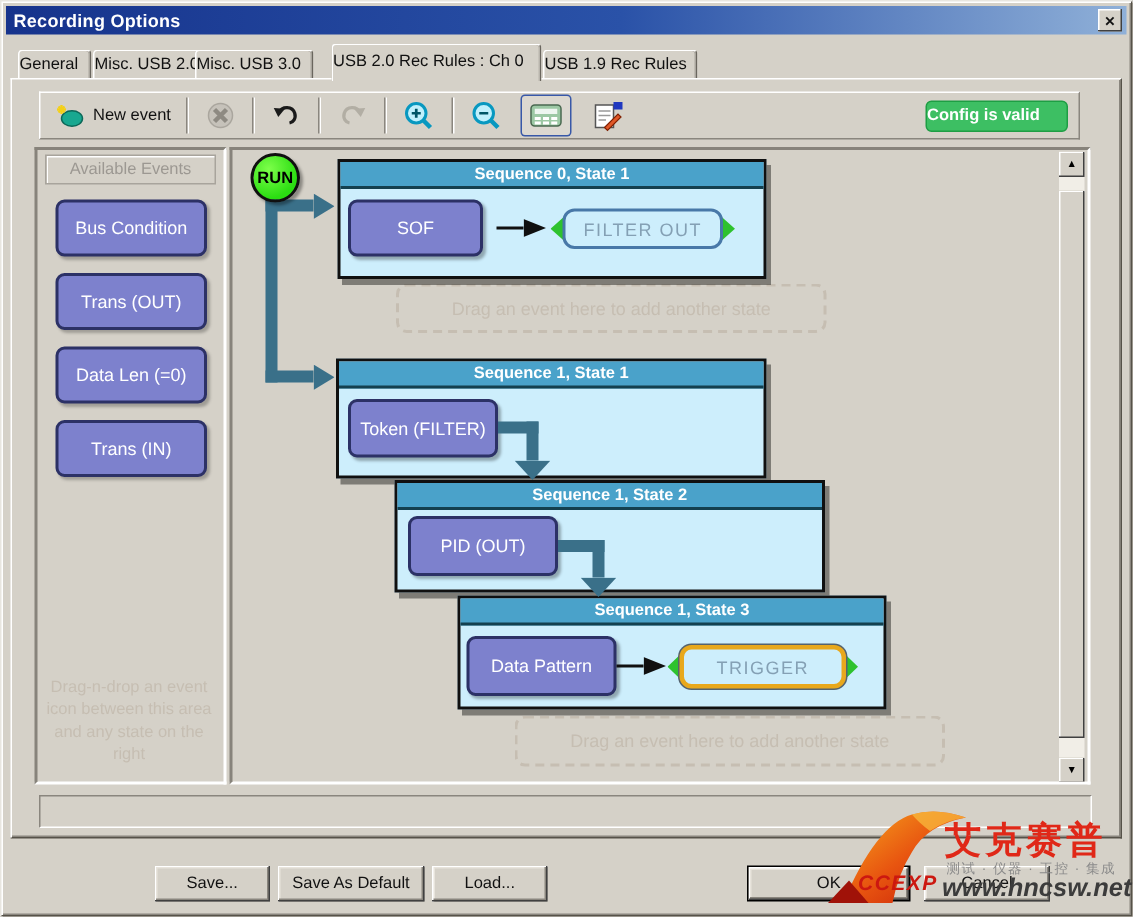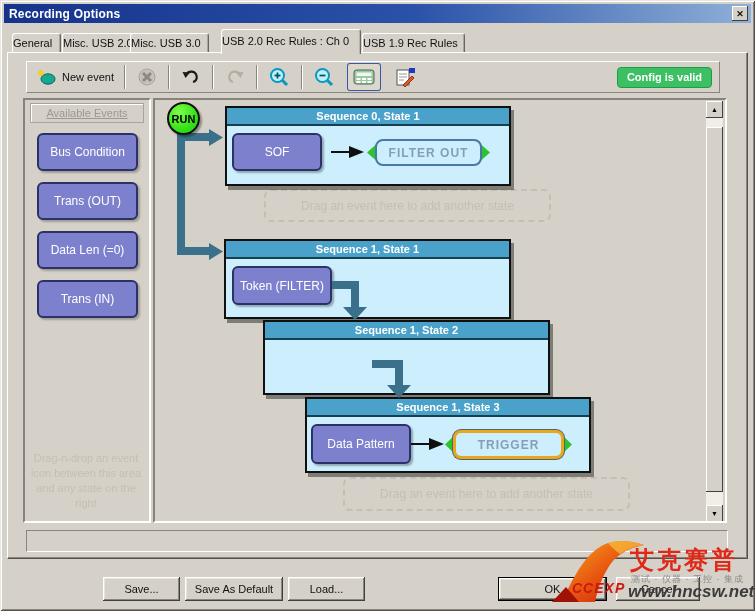--- a/index.html
+++ b/index.html
@@ -55,33 +55,33 @@
     height:26px; display:flex; align-items:center; justify-content:center;
     padding:0 4px; margin:0 2px; background:transparent;
   }
   .tbtn.pressed { box-shadow: 0 0 0 1px #3858a8; background:#dcd8d0; border-radius:2px; }
   .tbtn .lbl { font-size:11px; color:#111; margin-left:5px; }
   .tsep { width:2px; height:24px; margin:0 4px;
     border-left:1px solid #8a867e; border-right:1px solid #fff; }
   .status-badge {
     position:absolute; right:7px; top:5px; width:95px; height:21px;
     background:var(--config_green,#3dbf63); border:1px solid #1e9e44; border-radius:4px;
-    color:#fff; font-weight:bold; font-size:11px; text-align:center; line-height:19px;
+    color:#fff; font-weight:bold; font-size:11px; text-align:left; line-height:19px;
   }
   
   .sidebar {
     position:absolute; left:15px; top:45px; width:128px; height:425px;
     border-top:2px solid #87837b; border-left:2px solid #87837b;
     border-bottom:2px solid #fff; border-right:2px solid #fff;
     background:var(--dialog_bg,#d5d1c8);
   }
   .avail-header {
     position:absolute; left:5px; top:3px; width:114px; height:20px;
     border:1px solid #a8a49c; box-shadow: inset 1px 1px 0 #fff;
-    color:#9c9892; font-size:11px; text-align:center; line-height:18px;text-decoration:underline;
+    color:#9c9892; font-size:11px; text-align:center; line-height:18px;
   }
   .event-btn {
     position:absolute; left:12px; width:101px; height:38px;
     background:var(--event_purple,#7d81cd); border:2px solid var(--event_border,#2c3166);
     border-radius:6px; color:#fff; font-size:12px;
     display:flex; align-items:center; justify-content:center;
     box-shadow:2px 2px 2px rgba(0,0,0,0.25); cursor:default;
   }
   .sidebar-hint {
     position:absolute; left:2px; top:351px; width:118px;
@@ -126,21 +126,21 @@
     clip-path:polygon(0 0,100% 50%,0 100%); z-index:3; }
   .hex { position:absolute; z-index:3; }
   .hex .tip { position:absolute; top:2px; bottom:2px; width:13px;
     background:var(--tip_green,#2ec22e); }
   .hex .tip.l { left:0; clip-path:polygon(100% 0,0 50%,100% 100%); }
   .hex .tip.r { right:0; clip-path:polygon(0 0,100% 50%,0 100%); }
   .hex .bodyc {
     position:absolute; left:8px; right:8px; top:0; bottom:0;
     background:var(--seq_body,#cdeefc); border:2px solid var(--action_blue_border,#4878a8);
     border-radius:8px; color:var(--action_text,#84a0b4); font-size:12px; letter-spacing:1px;
-    display:flex; align-items:center; justify-content:center;font-weight:bold;
+    display:flex; align-items:center; justify-content:center;
   }
   .hex.gold .bodyc { border:3px solid var(--trigger_gold,#e8a81c); box-shadow:0 0 0 1px #55636e; }
   .placeholder {
     position:absolute; border:2px dashed var(--muted_gray,#c6beb2); border-radius:7px;
     color:var(--muted_gray,#c6beb2); font-size:12px;
     display:flex; align-items:center; justify-content:center; z-index:1;
   }
   
   .vscroll { position:absolute; right:2px; top:1px; width:17px; height:421px;
     background:#f1eee7; z-index:6; }
@@ -310,20 +310,21 @@
         <div class="seq-header">Sequence 1, State 1</div>
       </div>
       <div class="node-btn" style="left:77px; top:166px; width:100px; height:39px;">Token (FILTER)</div>
       <div class="teal" style="left:177px; top:181px; width:27px; height:8px; z-index:3;"></div>
       <div class="teal" style="left:196px; top:181px; width:8px; height:26px; z-index:3;"></div>
       <div class="tri-down" style="left:188px; top:207px; z-index:3;"></div>
 
       <div class="seq" style="left:108px; top:220px; width:287px; height:75px;">
         <div class="seq-header">Sequence 1, State 2</div>
       </div>
+      <div class="node-btn" style="left:117px; top:244px; width:100px; height:40px;">PID (OUT)</div>
       <div class="teal" style="left:217px; top:260px; width:31px; height:8px; z-index:3;"></div>
       <div class="teal" style="left:240px; top:260px; width:8px; height:25px; z-index:3;"></div>
       <div class="tri-down" style="left:232px; top:285px; z-index:3;"></div>
 
       <div class="seq" style="left:150px; top:297px; width:286px; height:76px;">
         <div class="seq-header">Sequence 1, State 3</div>
       </div>
       <div class="node-btn" style="left:156px; top:324px; width:100px; height:40px;">Data Pattern</div>
       <div class="blk-line" style="left:256px; top:343px; width:18px;"></div>
       <div class="blk-tri" style="left:274px; top:338px;"></div>

